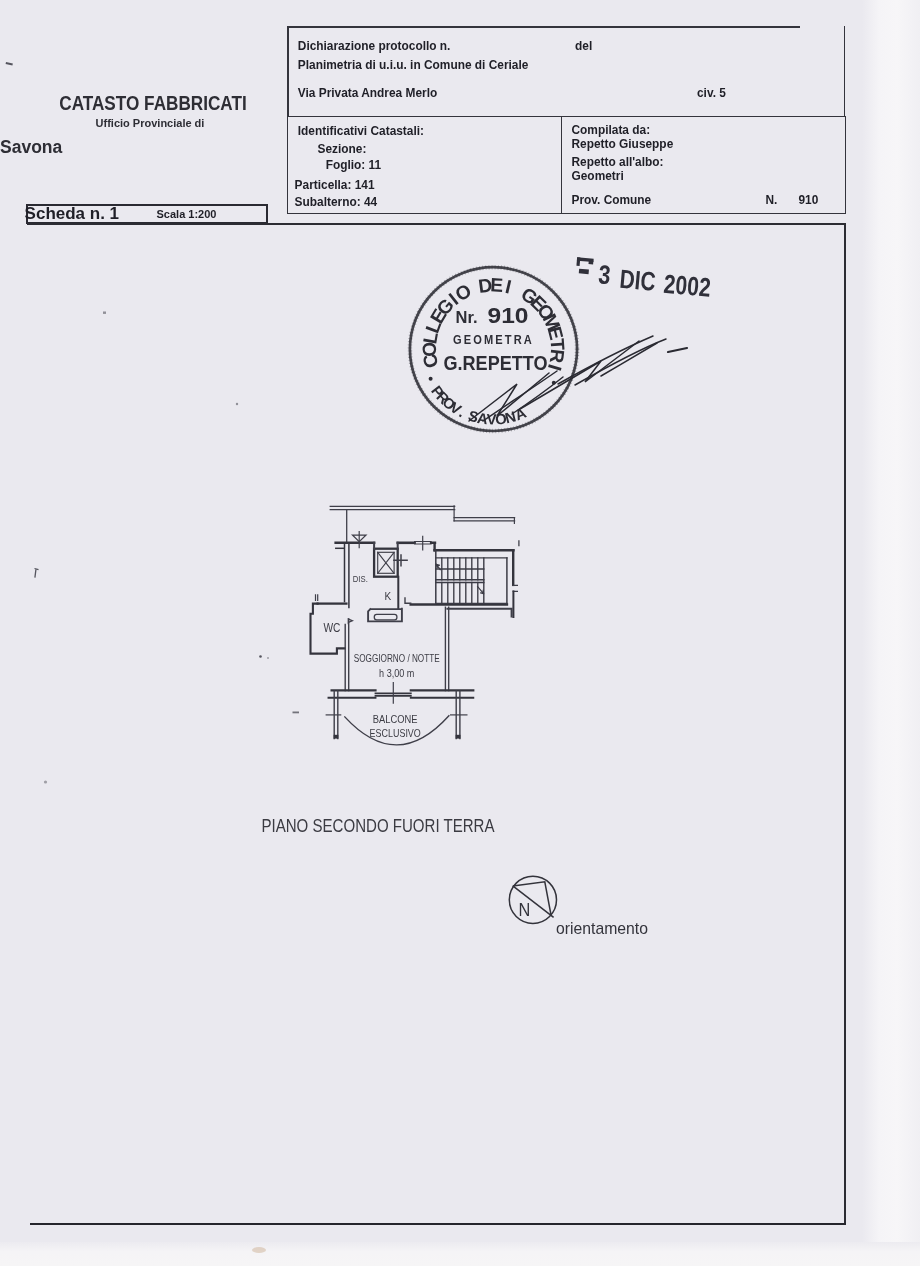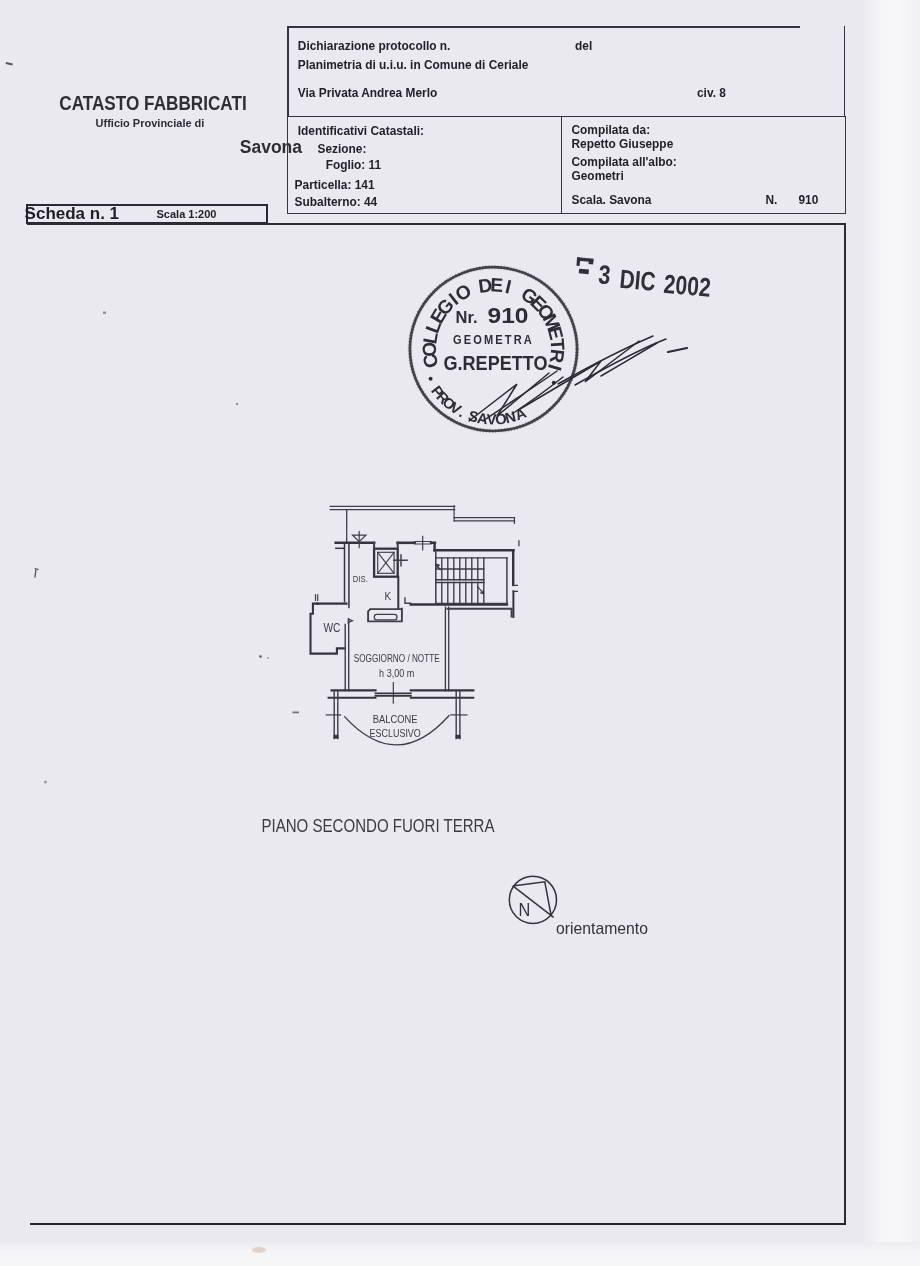--- a/index.html
+++ b/index.html
@@ -13,21 +13,21 @@
 
 <div style="position:absolute;left:0;top:1242px;width:920px;height:24px;background:linear-gradient(180deg,#ecebf0 0%,#f5f4f6 40%,#f6f5f6 100%)"></div>
 
 <div style="position:absolute;left:252px;top:1247px;width:14px;height:6px;background:#cdb196;border-radius:50%;opacity:.5"></div>
 
 
 <div class="hd" style="left:0;top:93.6px;width:306px;text-align:center;font-size:19.5px;transform:scaleX(.88)">CATASTO FABBRICATI</div>
 
 <div class="hd" style="left:0;top:118.3px;width:300px;text-align:center;font-size:11px">Ufficio Provinciale di</div>
 
-<div class="hd" style="left:0;top:139.2px;width:302px;text-align:right;font-size:17.5px">Savona</div>
+<div class="hd" style="left:0;top:139.2px;width:302px;text-align:left;font-size:17.5px">Savona</div>
 
 <div style="position:absolute;left:25.8px;top:203.8px;width:238px;height:16.6px;border:2px solid #2a2a32;background:transparent"></div>
 
 <div class="mono" style="left:24.6px;top:207.9px;font-size:17px">Scheda n. 1</div>
 
 <div class="mono" style="left:156.5px;top:207.9px;font-size:11px">Scala 1:200</div>
 
 <div style="position:absolute;left:287.3px;top:26.2px;width:558px;height:91px">
  <div style="position:absolute;left:0;top:0;width:1.6px;height:91px;background:#34343c"></div>
  <div style="position:absolute;left:0;top:0;width:513px;height:1.6px;background:#34343c"></div>
@@ -35,45 +35,45 @@
 </div>
 
 <div class="mono" style="left:297.8px;top:40.2px">Dichiarazione protocollo n.</div>
 
 <div class="mono" style="left:575px;top:40.2px">del</div>
 
 <div class="mono" style="left:297.8px;top:58.6px">Planimetria di u.i.u. in Comune di Ceriale</div>
 
 <div class="mono" style="left:297.8px;top:86.9px">Via Privata Andrea Merlo</div>
 
-<div class="mono" style="left:697px;top:86.9px">civ. 8</div>
+<div class="mono" style="left:697px;top:86.9px">civ. 5</div>
 
 <div style="position:absolute;left:287.3px;top:116.4px;width:273.2px;height:95.5px;border:1.6px solid #34343c"></div>
 
 <div class="mono" style="left:297.8px;top:125.0px">Identificativi Catastali:</div>
 
 <div class="mono" style="left:317.5px;top:142.9px">Sezione:</div>
 
 <div class="mono" style="left:325.7px;top:159.2px">Foglio: 11</div>
 
 <div class="mono" style="left:294.6px;top:178.8px">Particella: 141</div>
 
 <div class="mono" style="left:294.6px;top:195.7px">Subalterno: 44</div>
 
 <div style="position:absolute;left:560.5px;top:116.4px;width:284.7px;height:95.5px;border-top:1.6px solid #34343c;border-right:1.6px solid #34343c;border-bottom:1.6px solid #34343c"></div>
 
 <div class="mono" style="left:571.5px;top:124.3px">Compilata da:</div>
 
 <div class="mono" style="left:571.5px;top:137.5px">Repetto Giuseppe</div>
 
-<div class="mono" style="left:571.5px;top:156.3px">Compilata all'albo:</div>
+<div class="mono" style="left:571.5px;top:156.3px">Repetto all'albo:</div>
 
 <div class="mono" style="left:571.5px;top:169.5px">Geometri</div>
 
-<div class="mono" style="left:571.5px;top:193.8px">Scala. Savona</div>
+<div class="mono" style="left:571.5px;top:193.8px">Prov. Comune</div>
 
 <div class="mono" style="left:765.5px;top:193.8px">N.</div>
 
 <div class="mono" style="left:798.5px;top:193.8px">910</div>
 
 <div style="position:absolute;left:27px;top:223.2px;width:818.7px;height:1.9px;background:#2c2c33"></div>
 
 <div style="position:absolute;left:844.2px;top:223.2px;width:1.7px;height:1000.5px;background:#2c2c33"></div>
 
 <div style="position:absolute;left:30px;top:1222.5px;width:815.9px;height:2px;background:#26262c"></div>

